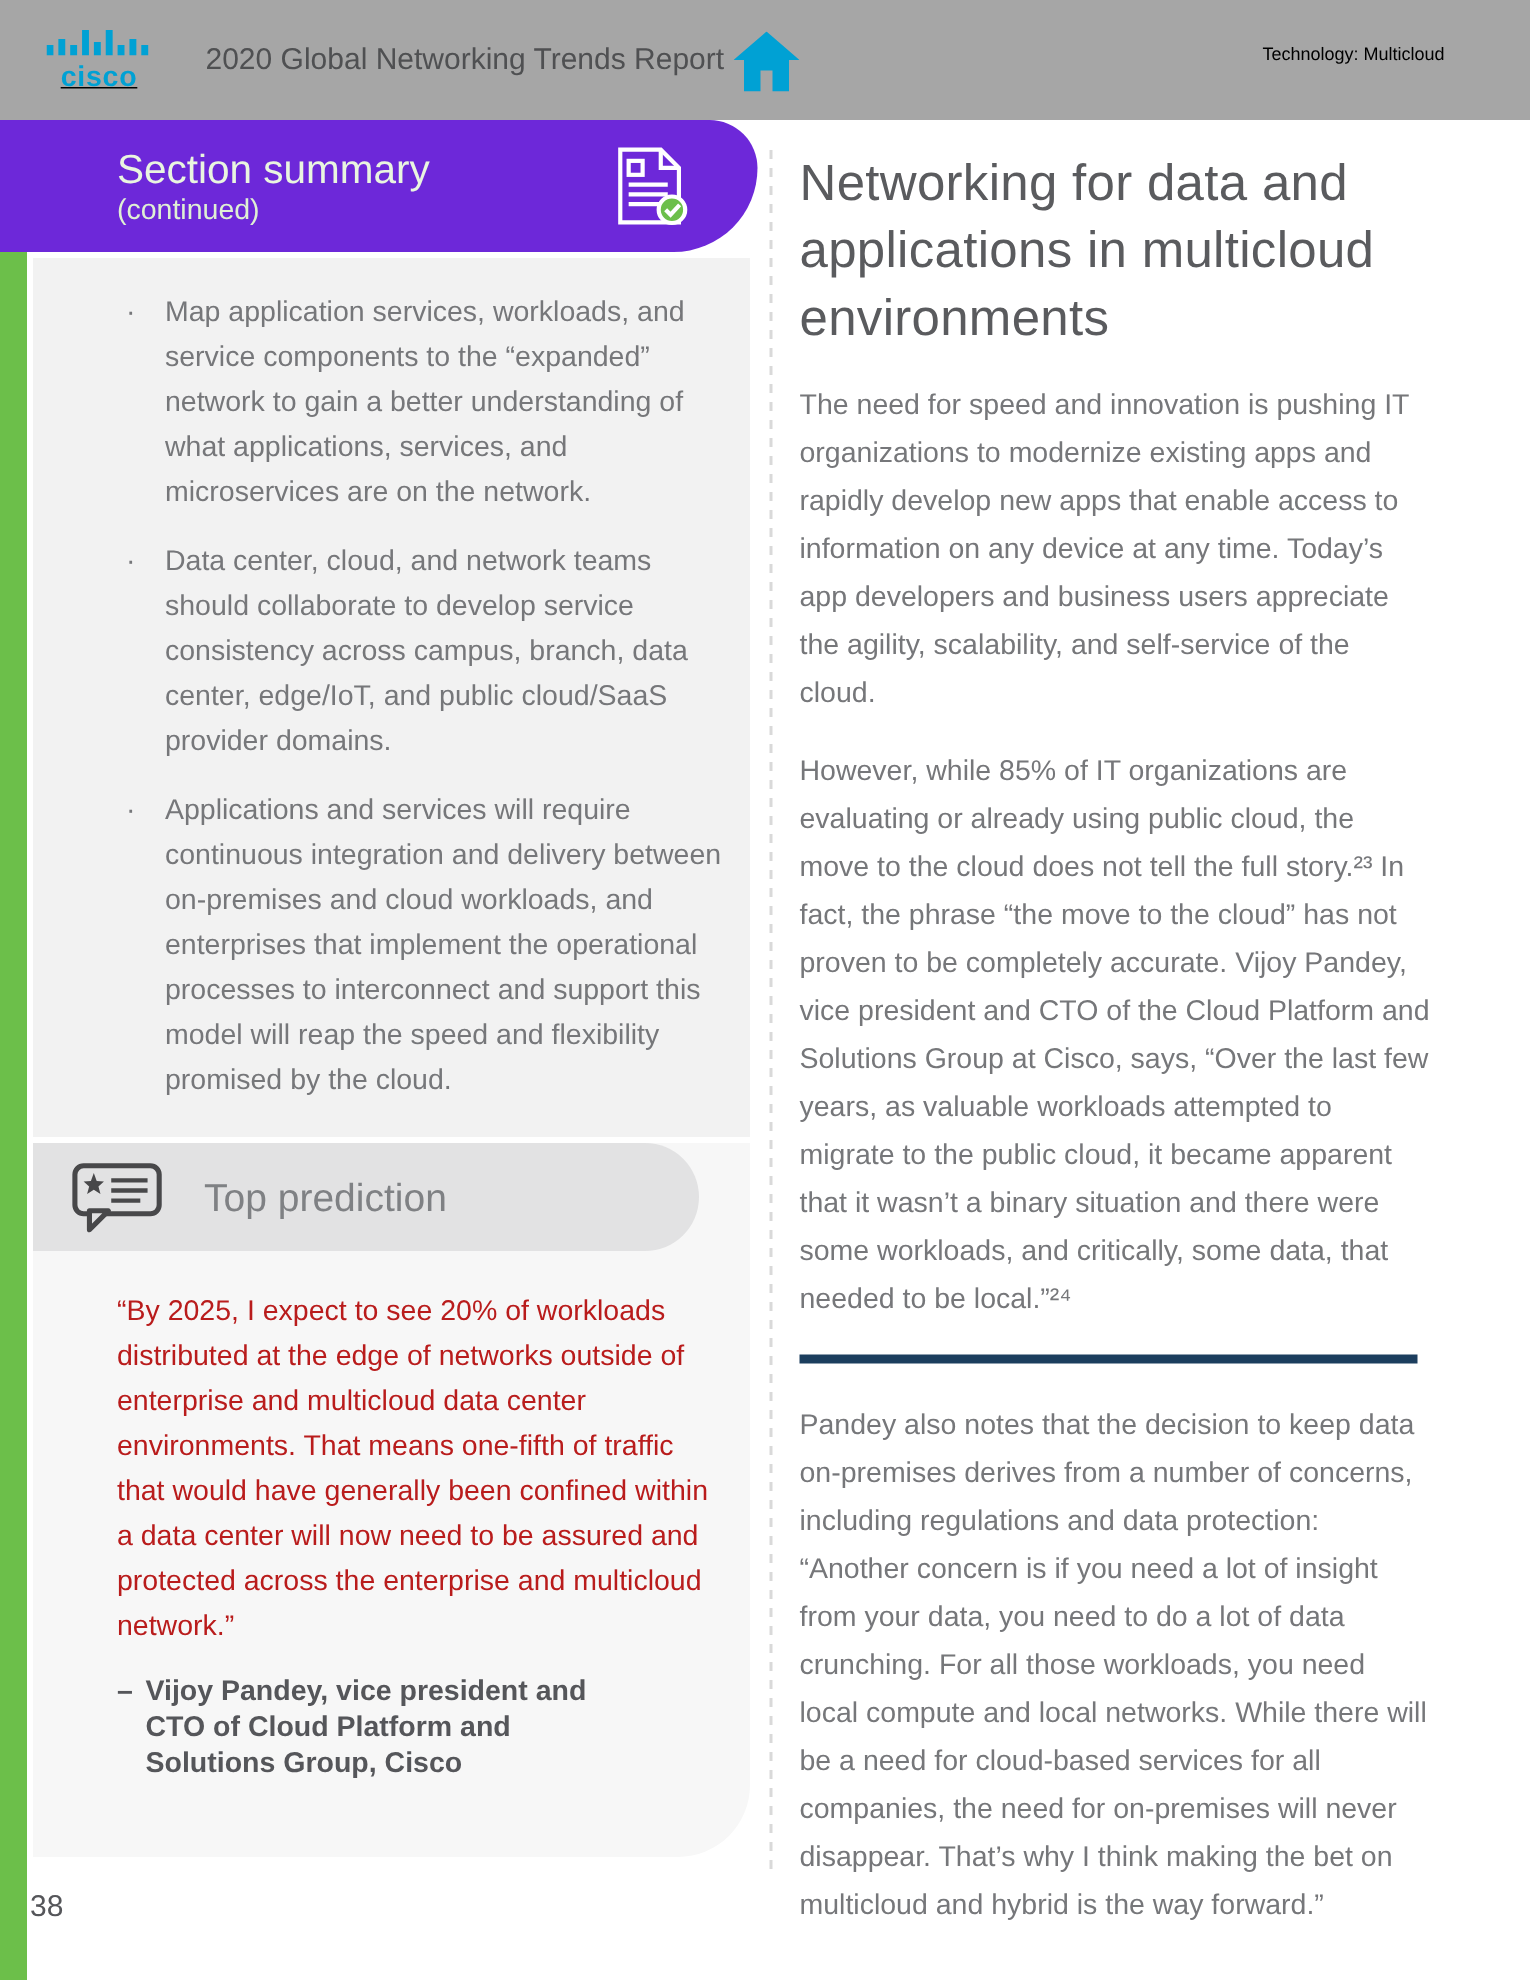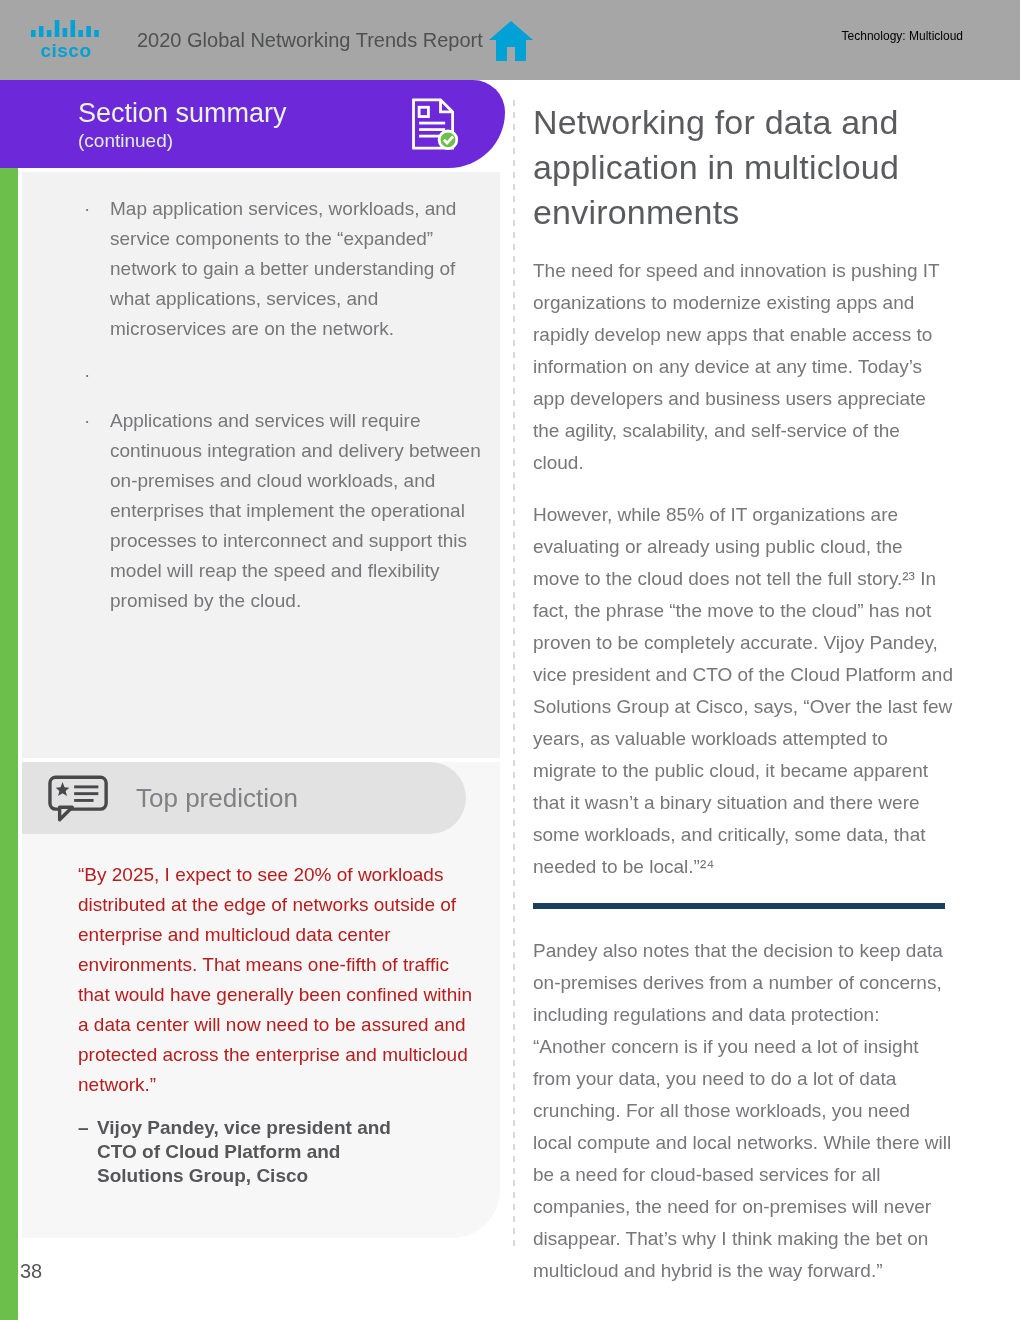--- a/index.html
+++ b/index.html
@@ -2,21 +2,21 @@
 <html><head>
 <meta charset="utf-8">
 <style>
   html,body{margin:0;padding:0;}
   body{
     width:1020px;height:1320px;position:relative;background:#ffffff;
     font-family:"Liberation Sans", sans-serif;overflow:hidden;
   }
   
   .topbar{position:absolute;left:0;top:0;width:1020px;height:80px;background:#a6a6a6;}
-  .logo{position:absolute;left:30px;top:17px;width:72px;text-align:center;}
+  .logo{position:absolute;left:30px;top:17px;width:72px;text-align:center;text-decoration:underline;}
   .logo-text{color:#00a1d4;font-weight:bold;font-size:19px;letter-spacing:.5px;line-height:20px;}
   .report-title{position:absolute;left:137px;top:29px;font-size:20px;color:#4f5052;}
   .home{position:absolute;left:489px;top:21px;width:44px;height:40px;}
   .header-right{position:absolute;right:57px;top:29px;font-size:12px;color:#000000;}
   
   .left-accent{position:absolute;left:0;top:80px;width:18px;height:1240px;background:#6cbf4a;}
   .banner{position:absolute;left:0;top:80px;width:505px;height:88px;background:#6d28d9;
     border-radius:0 32px 56px 0;}
   .banner-title{position:absolute;left:78px;top:18px;font-size:27px;line-height:30px;color:#e9f5e0;}
   .banner-subtitle{position:absolute;left:78px;top:50px;font-size:19px;color:#dff0d4;}
@@ -102,20 +102,21 @@
   </div>
 </div>
 
 <div class="summary-box">
   <div class="bullet-row">
     <span class="bullet-dot">·</span>
     <span class="bullet-text">Map application services, workloads, and service components to the “expanded” network to gain a better understanding of what applications, services, and microservices are on the network.</span>
   </div>
   <div class="bullet-row">
     <span class="bullet-dot">·</span>
+    <span class="bullet-text">Data center, cloud, and network teams should collaborate to develop service consistency across campus, branch, data center, edge/IoT, and public cloud/SaaS provider domains.</span>
   </div>
   <div class="bullet-row">
     <span class="bullet-dot">·</span>
     <span class="bullet-text">Applications and services will require continuous integration and delivery between on-premises and cloud workloads, and enterprises that implement the operational processes to interconnect and support this model will reap the speed and flexibility promised by the cloud.</span>
   </div>
 </div>
 
 <div class="panel">
   <div class="pill">
     <svg width="62" height="47" viewBox="0 0 64 48">
@@ -131,21 +132,21 @@
   <div class="prediction-quote">“By 2025, I expect to see 20% of workloads distributed at the edge of networks outside of enterprise and multicloud data center environments. That means one-fifth of traffic that would have generally been confined within a data center will now need to be assured and protected across the enterprise and multicloud network.”</div>
   <div class="attribution">
     <span class="dash">–</span>
     <span>Vijoy Pandey, vice president and CTO of Cloud Platform and Solutions Group, Cisco</span>
   </div>
 </div>
 
 <div class="divider"></div>
 
 <div class="article">
-  <h1>Networking for data and application in multicloud environments</h1>
+  <h1>Networking for data and applications in multicloud environments</h1>
   <p>The need for speed and innovation is pushing IT organizations to modernize existing apps and rapidly develop new apps that enable access to information on any device at any time. Today’s app developers and business users appreciate the agility, scalability, and self-service of the cloud.</p>
   <p>However, while 85% of IT organizations are evaluating or already using public cloud, the move to the cloud does not tell the full story.²³  In fact, the phrase “the move to the cloud” has not proven to be completely accurate. Vijoy Pandey, vice president and CTO of the Cloud Platform and Solutions Group at Cisco, says, “Over the last few years, as valuable workloads attempted to migrate to the public cloud, it became apparent that it wasn’t a binary situation and there were some workloads, and critically, some data, that needed to be local.”²⁴</p>
   <div class="rule rule-top"></div>
   <div class="rule"></div>
   <p class="last">Pandey also notes that the decision to keep data on-premises derives from a number of concerns, including regulations and data protection: “Another concern is if you need a lot of insight from your data, you need to do a lot of data crunching. For all those workloads, you need local compute and local networks. While there will be a need for cloud-based services for all companies, the need for on-premises will never disappear. That’s why I think making the bet on multicloud and hybrid is the way forward.”</p>
 </div>
 
 <div class="page-number">38</div>
 
 </body></html>

